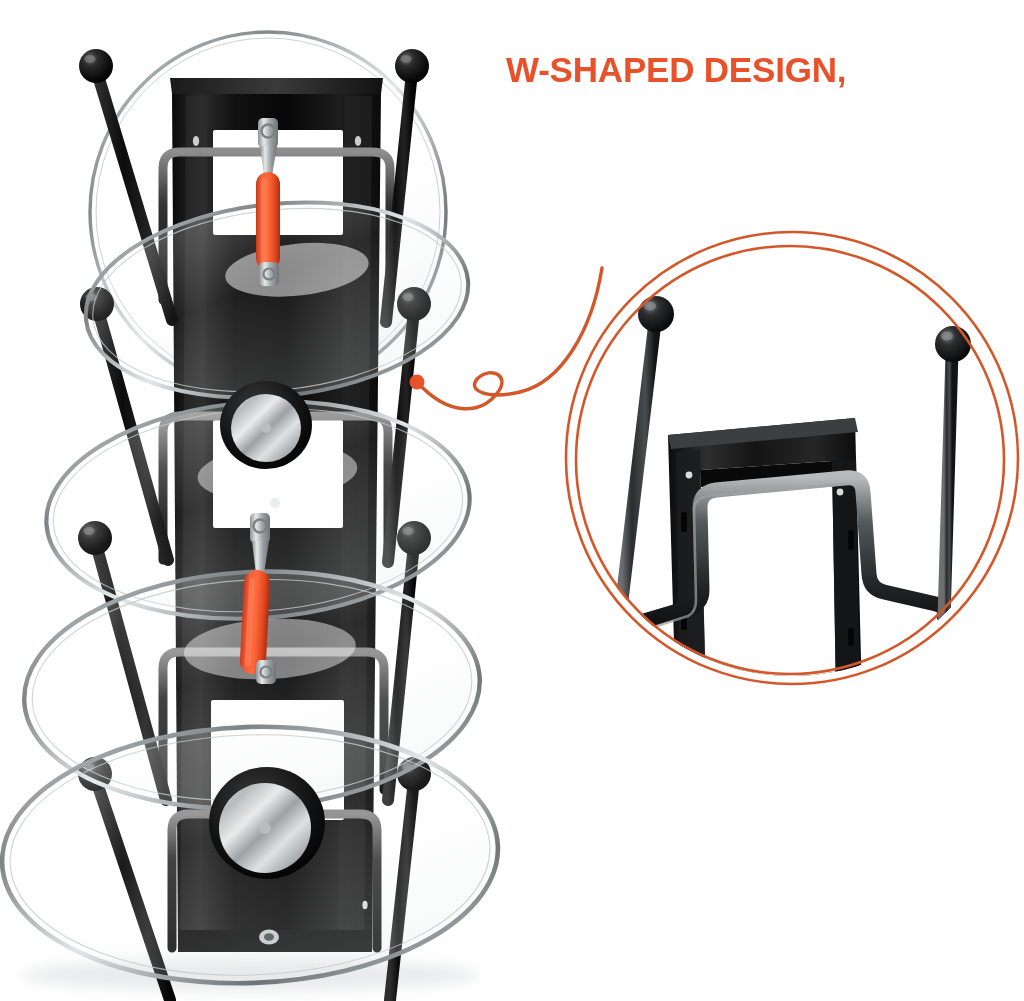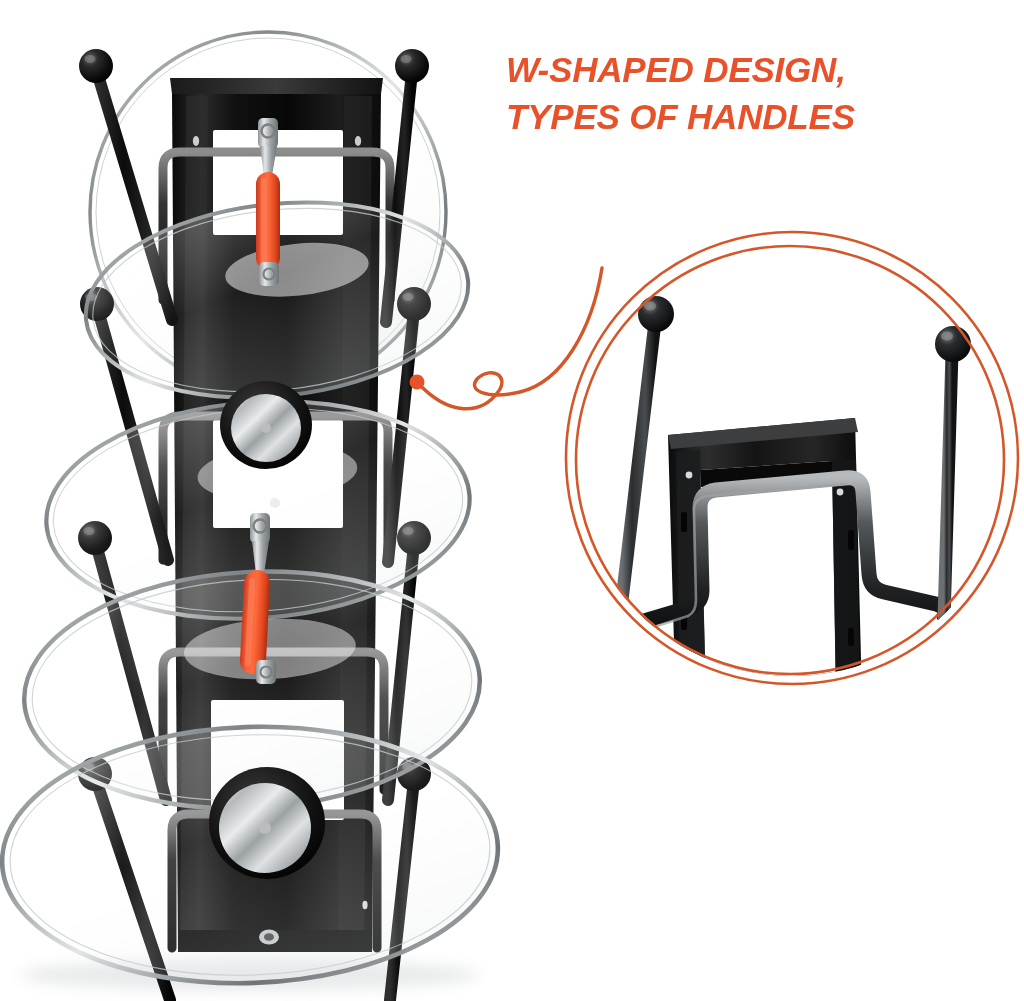--- a/index.html
+++ b/index.html
@@ -349,18 +349,17 @@
     <circle cx="790" cy="460" r="214" fill="none" stroke="#D4572A" stroke-width="2.6"></circle>
 
     <path d="M417 382
              C 450 418, 482 414, 498 392
              C 510 376, 492 366, 478 378
              C 466 390, 486 400, 520 392
              C 562 382, 592 330, 602 268" fill="none" stroke="#D4572A" stroke-width="3.4" stroke-linecap="round"></path>
     <circle cx="417" cy="382" r="7.5" fill="#E8522B"></circle>
   </svg>
 
-  <div id="headline" style="color: rgb(232, 82, 43); font-style: italic;">
+  <div id="headline" style="color: rgb(232, 82, 43);">
     <span class="ln">W-SHAPED DESIGN,</span>
-    <span class="ln">TYPES OF HANDLES</span>
   </div>
 
 </div>
 
 </body></html>

